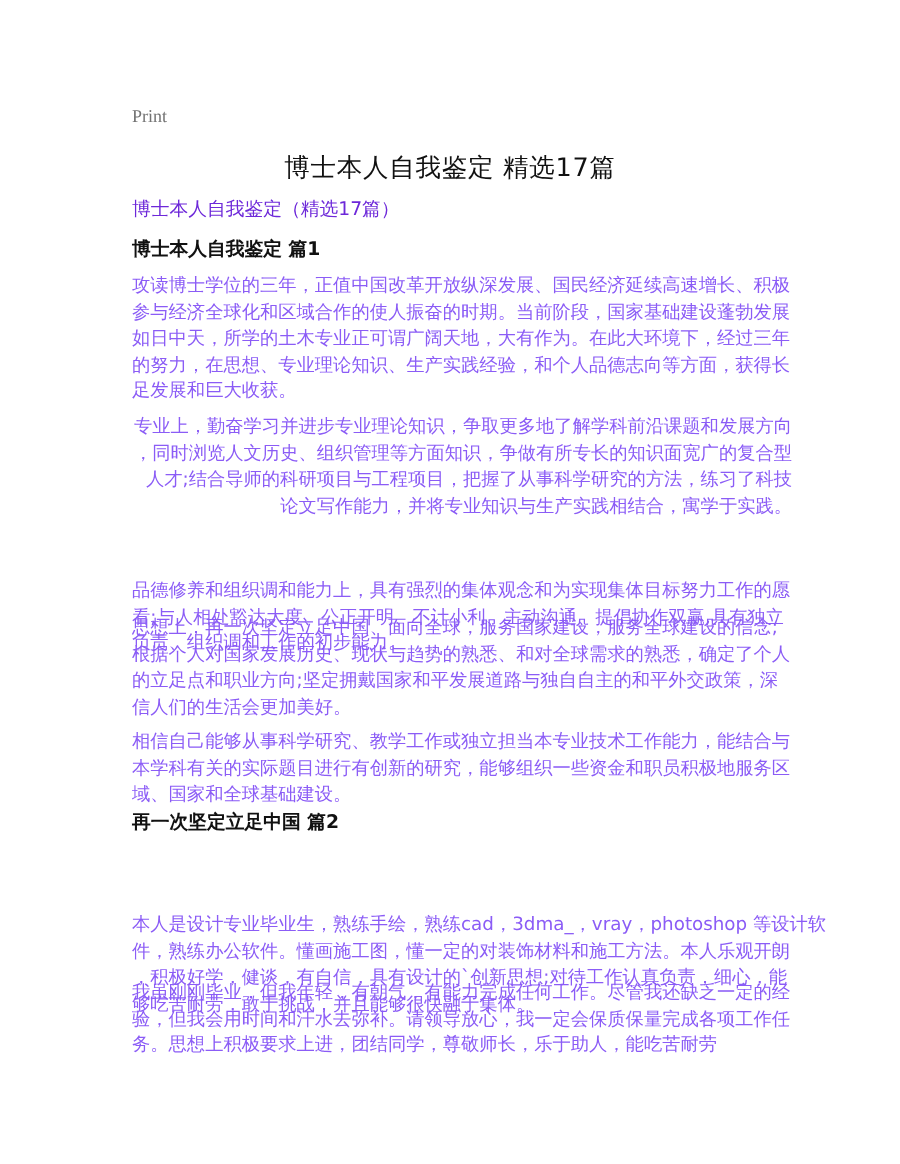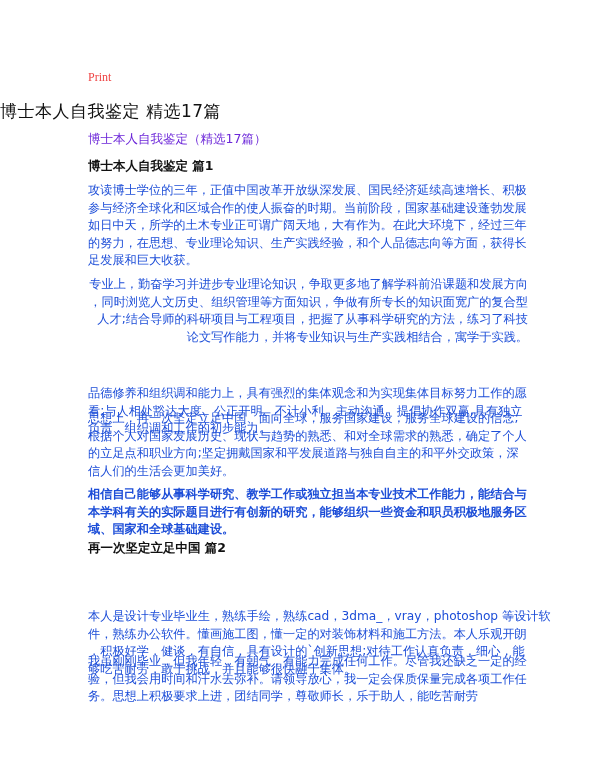--- a/index.html
+++ b/index.html
@@ -1,21 +1,21 @@
 <!DOCTYPE html>
 <html><head>
   <meta charset="utf-8">
   <style>
     html, body { margin: 0; padding: 0; background: #ffffff; }
     body { width: 600px; height: 776px; overflow: hidden; position: relative; color: #1a1a1a; }
-    .print { position: absolute; left: 88px; top: 70px; font-family: "Liberation Serif", serif; font-size: 12px; color: #ef4444; }
-    .title { position: absolute; left: 0; width: 600px; top: 100px; text-align: left; font-family: "DejaVu Sans", sans-serif; font-size: 17px; color: #111; letter-spacing: 0.5px; }
+    .print { position: absolute; left: 88px; top: 70px; font-family: "Liberation Serif", serif; font-size: 12px; color: #737373; }
+    .title { position: absolute; left: 0; width: 600px; top: 100px; text-align: center; font-family: "DejaVu Sans", sans-serif; font-size: 17px; color: #111; letter-spacing: 0.5px; }
     .subtitle { position: absolute; left: 88px; top: 131px; font-family: "DejaVu Sans", sans-serif; font-size: 12.5px; color: #6d28d9; }
     .h { position: absolute; left: 88px; font-family: "DejaVu Sans", sans-serif; font-weight: bold; font-size: 12.5px; color: #111; }
-    .p { position: absolute; left: 88px; width: 440px; font-family: "DejaVu Sans", sans-serif; font-size: 12.2px; line-height: 17.5px; color: #1d4ed8; white-space: pre; }
+    .p { position: absolute; left: 88px; width: 440px; font-family: "DejaVu Sans", sans-serif; font-size: 12.2px; line-height: 17.5px; color: #8b5cf6; white-space: pre; }
   </style>
 </head>
 <body>
 
 <div class="print">Print</div>
 <h1 class="title" style="margin:0;font-weight:normal;">博士本人自我鉴定 精选17篇</h1>
 <div class="subtitle">博士本人自我鉴定（精选17篇）</div>
 
 <div class="h" style="top:158px;">博士本人自我鉴定 篇1</div>
 <div class="p" style="top:182px;">攻读博士学位的三年，正值中国改革开放纵深发展、国民经济延续高速增长、积极
@@ -27,21 +27,21 @@
 ，同时浏览人文历史、组织管理等方面知识，争做有所专长的知识面宽广的复合型
 人才;结合导师的科研项目与工程项目，把握了从事科学研究的方法，练习了科技
 论文写作能力，并将专业知识与生产实践相结合，寓学于实践。</div>
 <div class="p" style="top:352px;margin-top:33px;">品德修养和组织调和能力上，具有强烈的集体观念和为实现集体目标努力工作的愿
 看;与人相处豁达大度、公正开明、不计小利、主动沟通、提倡协作双赢,具有独立
 负责、组织调和工作的初步能力。</div>
 <div class="p" style="top:410px;">思想上，再一次坚定立足中国、面向全球，服务国家建设，服务全球建设的信念;
 根据个人对国家发展历史、现状与趋势的熟悉、和对全球需求的熟悉，确定了个人
 的立足点和职业方向;坚定拥戴国家和平发展道路与独自自主的和平外交政策，深
 信人们的生活会更加美好。</div>
-<div class="p" style="top:486px;font-weight:bold;">相信自己能够从事科学研究、教学工作或独立担当本专业技术工作能力，能结合与
+<div class="p" style="top:486px;">相信自己能够从事科学研究、教学工作或独立担当本专业技术工作能力，能结合与
 本学科有关的实际题目进行有创新的研究，能够组织一些资金和职员积极地服务区
 域、国家和全球基础建设。</div>
 
 <div class="h" style="top:540px;">再一次坚定立足中国 篇2</div>
 <div class="p" style="top:564px;margin-top:44px;">本人是设计专业毕业生，熟练手绘，熟练cad，3dma_，vray，photoshop 等设计软
 件，熟练办公软件。懂画施工图，懂一定的对装饰材料和施工方法。本人乐观开朗
 ，积极好学，健谈，有自信，具有设计的`创新思想;对待工作认真负责，细心，能
 够吃苦耐劳，敢于挑战，并且能够很快融于集体。</div>
 <div class="p" style="top:640px;margin-top:13px;">我虽刚刚毕业，但我年轻，有朝气，有能力完成任何工作。尽管我还缺乏一定的经
 验，但我会用时间和汗水去弥补。请领导放心，我一定会保质保量完成各项工作任

